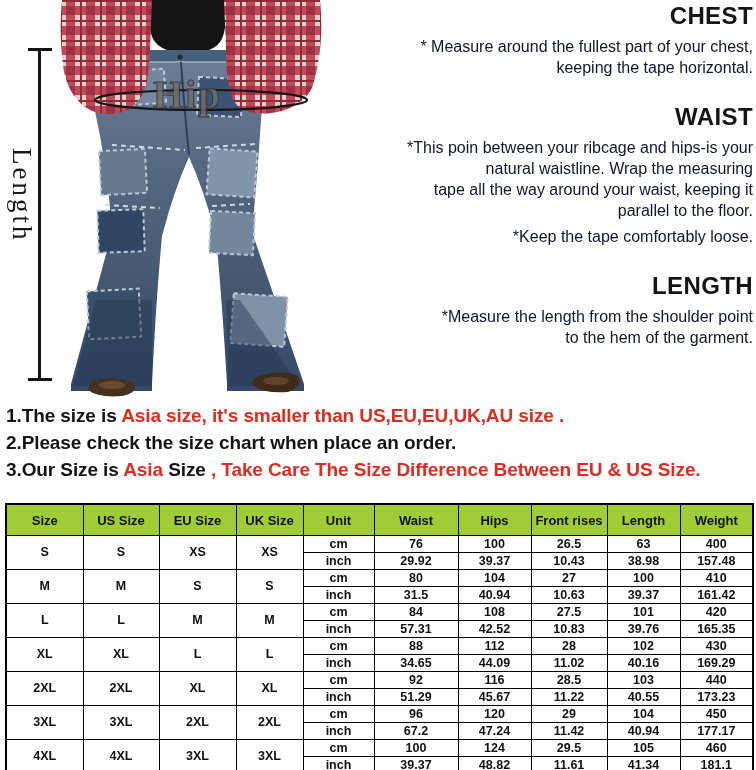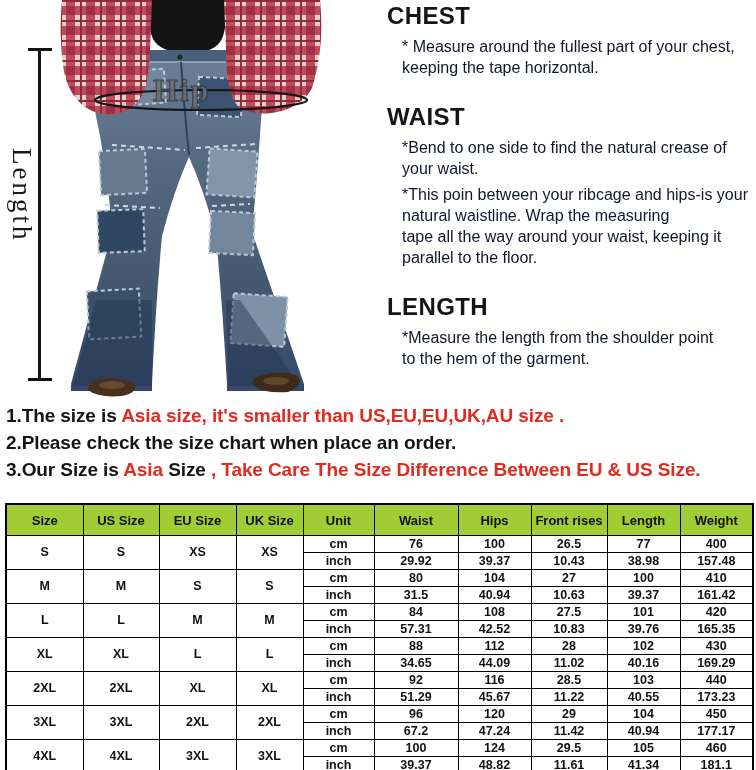--- a/index.html
+++ b/index.html
@@ -17,26 +17,26 @@
   .measure-cap{position:absolute;left:28px;width:24px;height:3px;background:#141414;}
   .cap-top{top:48px;}
   .cap-bottom{top:378px;}
   .length-label{
     position:absolute;left:6px;top:148px;height:130px;
     writing-mode:vertical-rl;
     font-family:"Liberation Serif",serif;font-size:27px;letter-spacing:3px;color:#1a1a1a;
   }
   .hip-watermark{
     position:absolute;left:153px;top:72px;
-    font-family:"Liberation Serif",serif;font-weight:bold;font-size:32px;letter-spacing:2px;
+    font-family:"Liberation Serif",serif;font-weight:bold;font-size:39px;letter-spacing:2px;
     color:#6e6e6e;-webkit-text-stroke:1px #333;opacity:.85;
   }
 
   
-  .guide{position:absolute;left:387px;top:2px;width:366px;}
+  .guide{position:absolute;left:387px;top:2px;width:366px;text-align:right;}
   .guide-section{margin-bottom:24px;}
   .guide-heading{font-size:24px;font-weight:700;letter-spacing:.4px;color:#151515;margin:0 0 7px 0;}
   .guide-text{font-size:16px;line-height:1.31;margin:0 0 5px 15px;color:#0f172a;white-space:pre-line;}
 
   
   .notes{position:absolute;left:6px;top:402px;width:748px;}
   .note-line{font-size:19px;font-weight:700;line-height:27px;letter-spacing:-.1px;color:#141414;}
   .note-red{color:var(--note-red);}
 
   
@@ -131,26 +131,25 @@
   </div>
 
   <div class="guide">
       <div class="guide-section">
         <div class="guide-heading">CHEST</div>
         <p class="guide-text">* Measure around the fullest part of your chest,
 keeping the tape horizontal.</p>
       </div>
       <div class="guide-section">
         <div class="guide-heading">WAIST</div>
-        <p class="guide-text">*Bend to one side to find the natural crease of
-your waist.</p>
         <p class="guide-text">*This poin between your ribcage and hips-is your
 natural waistline. Wrap the measuring
 tape all the way around your waist, keeping it
 parallel to the floor.</p>
+        <p class="guide-text">*Keep the tape comfortably loose.</p>
       </div>
       <div class="guide-section">
         <div class="guide-heading">LENGTH</div>
         <p class="guide-text">*Measure the length from the shoulder point
 to the hem of the garment.</p>
       </div>
     </div>
 
   <div class="notes">
       <div class="note-line"><span class="note-black">1.The size is </span><span class="note-red">Asia size, it's smaller than US,EU,EU,UK,AU size .</span></div>
@@ -189,21 +188,21 @@
       <tbody>
           <tr>
             <td class="size-cell" rowspan="2">S</td>
             <td class="size-cell" rowspan="2">S</td>
             <td class="size-cell" rowspan="2">XS</td>
             <td class="size-cell" rowspan="2">XS</td>
             <td class="unit-cell">cm</td>
             <td class="val-cell">76</td>
             <td class="val-cell">100</td>
             <td class="val-cell">26.5</td>
-            <td class="val-cell">77</td>
+            <td class="val-cell">63</td>
             <td class="val-cell">400</td>
           </tr>
           <tr>
             <td class="unit-cell">inch</td>
             <td class="val-cell">29.92</td>
             <td class="val-cell">39.37</td>
             <td class="val-cell">10.43</td>
             <td class="val-cell">38.98</td>
             <td class="val-cell">157.48</td>
           </tr>

